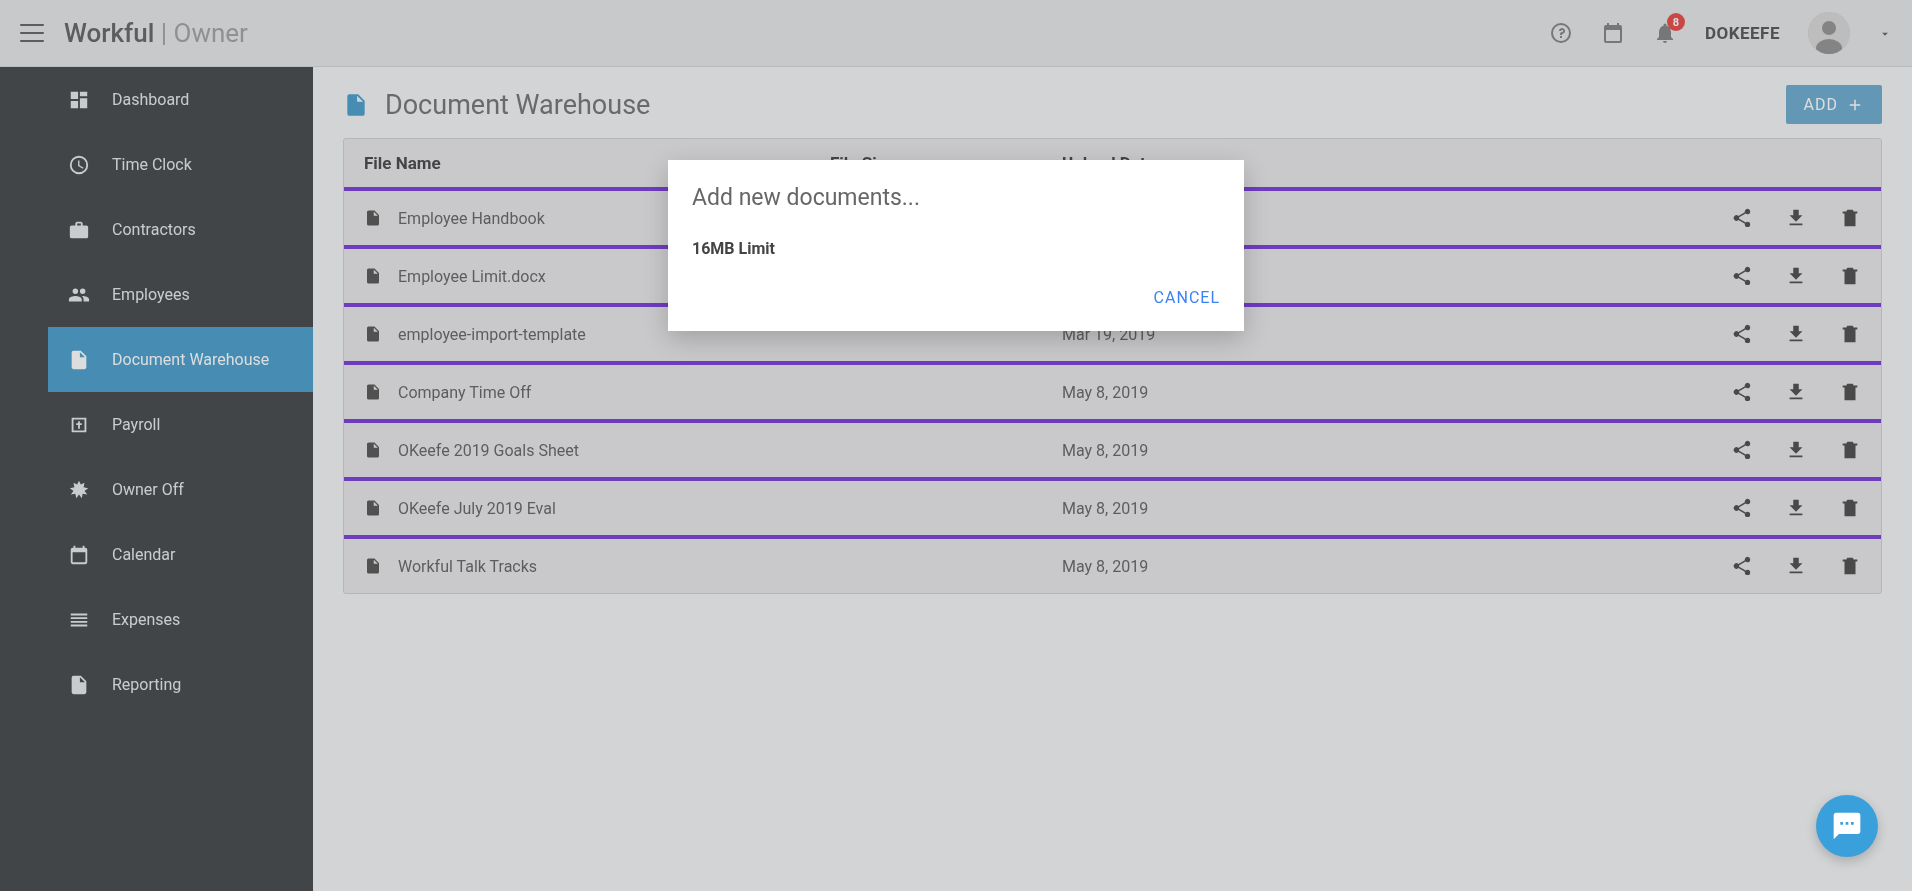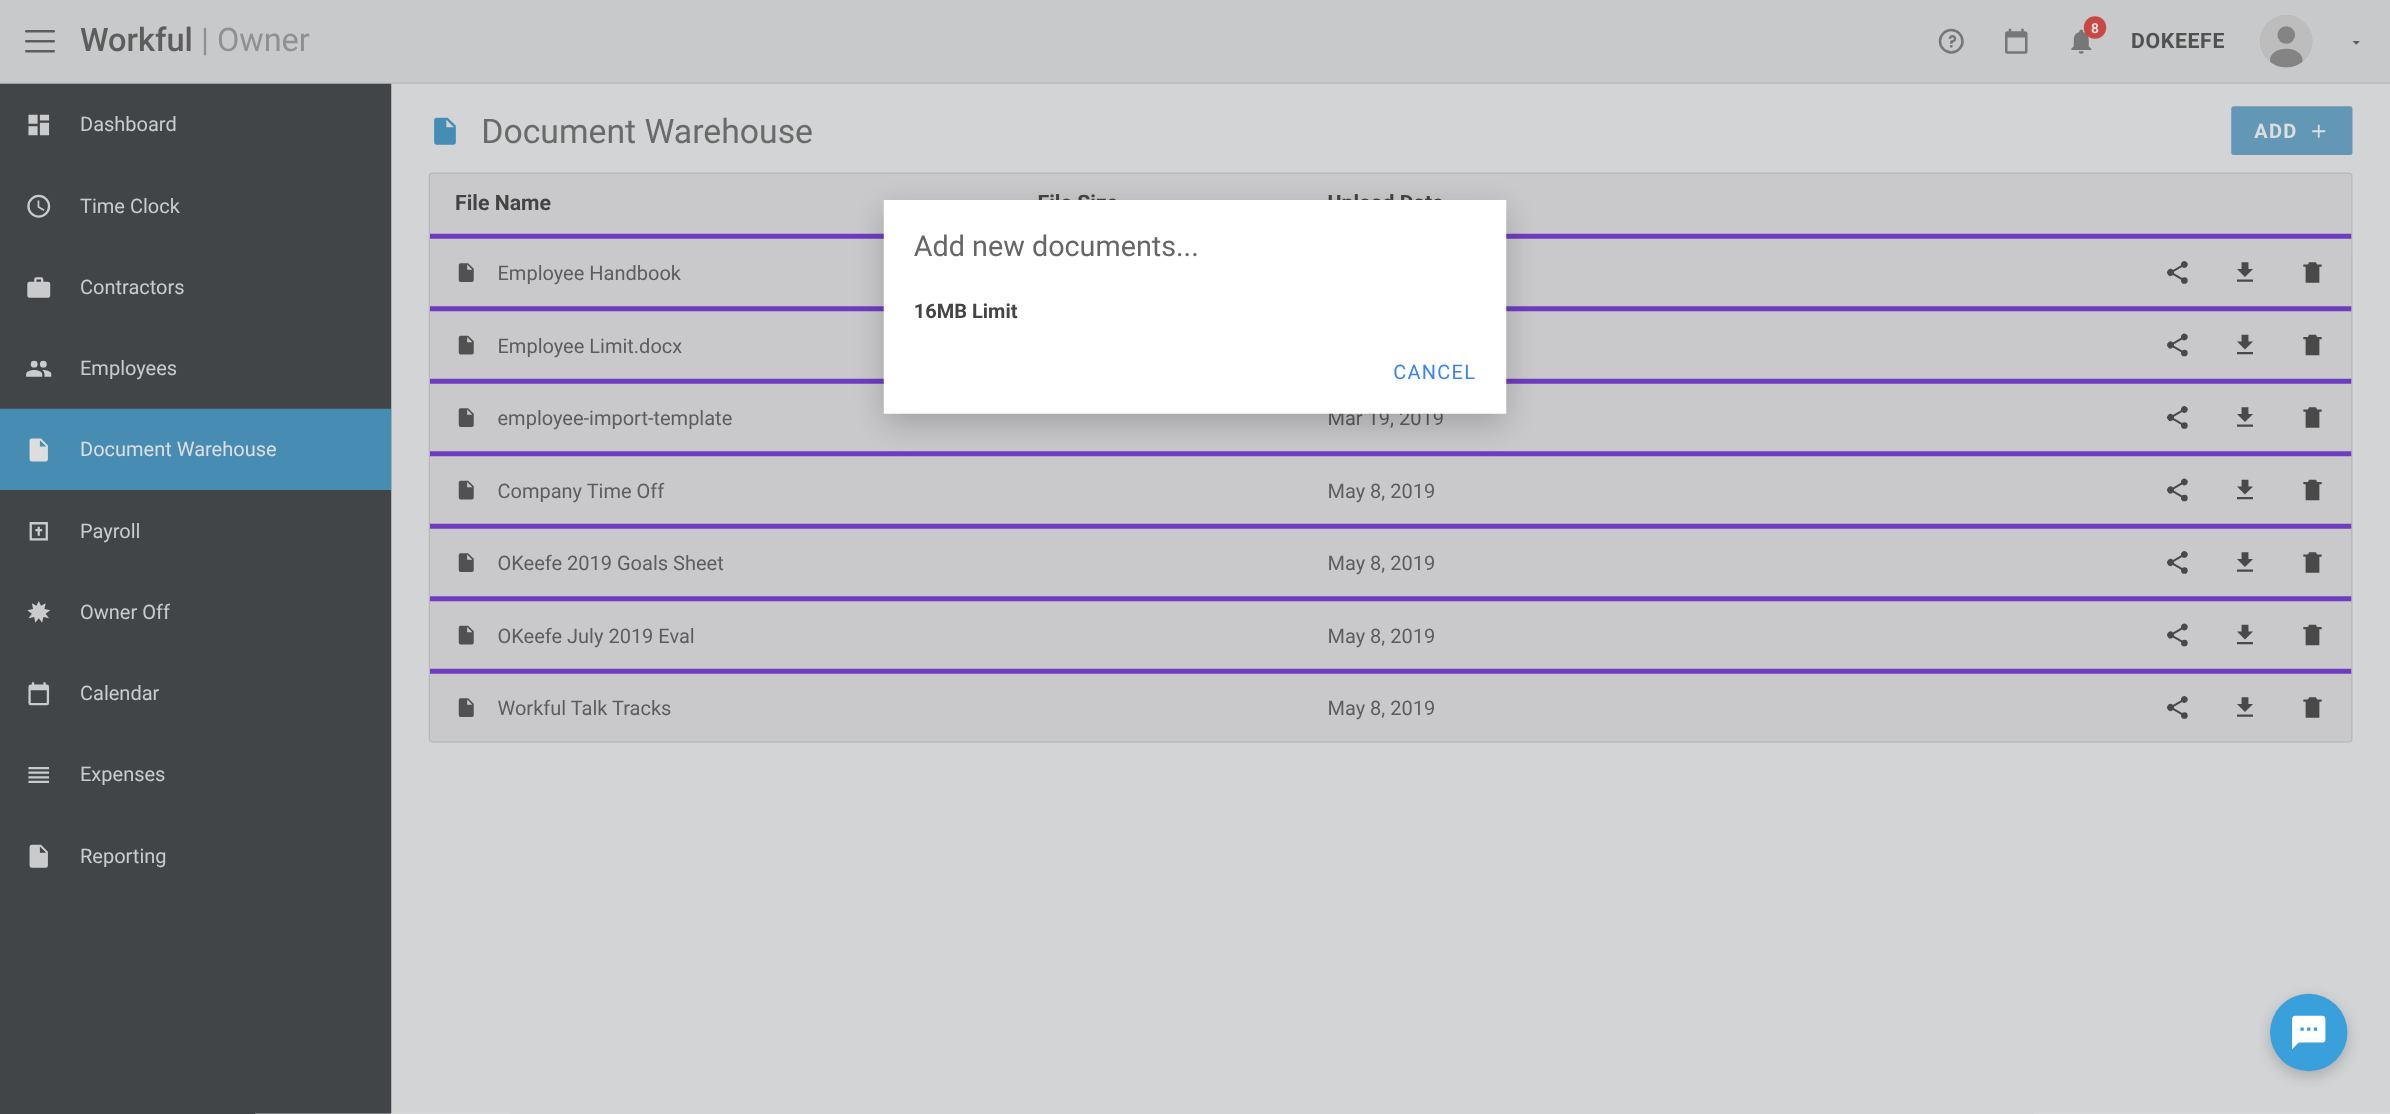--- a/index.html
+++ b/index.html
@@ -23,47 +23,47 @@
 .hicon { width: 24px; height: 24px; color: #777; cursor: pointer; position: relative; }
 .hicon svg { width: 100%; height: 100%; fill: currentColor; }
 .badge { position: absolute; top: -8px; right: -8px; background: #e53935; color: #fff; font-size: 11px; font-weight: bold; border-radius: 10px; min-width: 18px; height: 18px; display: flex; align-items: center; justify-content: center; padding: 0 4px;}
 .username { font-size: 17px; font-weight: 700; color: #444; letter-spacing: 0.5px;}
 .avatar { width: 42px; height: 42px; border-radius: 50%; background: #c8c8c8; overflow: hidden; }
 .avatar svg { width: 100%; height: 100%; }
 .chevron { width: 14px; height: 14px; color: #555; }
 
 .body { display: flex; height: calc(100% - 67px); }
 .sidebar { width: 313px; background: #2f3438; color: #e6e7e8; overflow-y: auto; }
-.sidebar-item { height: 65px; display: flex; align-items: center; padding: 0 20px; gap: 22px; cursor: pointer; font-size: 16px; }
+.sidebar-item { height: 65px; display: flex; align-items: center; padding: 0 20px; gap: 22px; cursor: pointer; font-size: 16px; margin-left: 48px; }
 .sidebar-item.active { background: #3793c7; color: #fff; }
 .sidebar-item .sicon { width: 22px; height: 22px; flex-shrink: 0; }
 .sidebar-item .sicon svg { width: 100%; height: 100%; fill: currentColor; }
 
 .main { flex: 1; padding: 18px 30px; overflow: auto; position: relative; }
 .page-header { display: flex; align-items: center; margin-bottom: 14px; }
 .page-icon { width: 26px; height: 30px; margin-right: 16px; color: #3793c7; }
 .page-icon svg { width: 100%; height: 100%; fill: currentColor; }
 .page-title { font-size: 27px; color: #666; font-weight: 400; }
-.add-btn { margin-left: auto; background: #5ba3cb; color: #fff; border: none; padding: 10px 18px; font-size: 16px; font-weight: 700; letter-spacing: 1px; display: flex; align-items: center; gap: 8px; cursor: pointer; border-radius: 2px; }
+.add-btn { margin-left: auto; background: #5ba3cb; color: #fff; border: none; padding: 10px 18px; font-size: 16px; font-weight: 400; letter-spacing: 1px; display: flex; align-items: center; gap: 8px; cursor: pointer; border-radius: 2px; }
 .add-btn svg { width: 18px; height: 18px; fill: #fff; }
 
 .table { border: 1px solid #ccc; border-radius: 3px; background: #e4e5e7; }
 .thead { display: flex; padding: 14px 20px; font-weight: 700; color: #333; font-size: 17px; }
 .col-name { flex: 0 0 466px; }
 .col-size { flex: 0 0 232px; }
 .col-date { flex: 1; }
 .col-actions { flex: 0 0 160px; display: flex; justify-content: flex-end; gap: 32px; }
 .trow { display: flex; align-items: center; padding: 16px 20px; border-top: 4px solid #6d28d9; font-size: 16px; color: #555; }
 .trow .ficon { width: 18px; height: 22px; margin-right: 16px; color: #444; }
 .trow .ficon svg { width: 100%; height: 100%; fill: currentColor; }
 .aicon { width: 22px; height: 22px; color: #3a3a3a; cursor: pointer; }
 .aicon svg { width: 100%; height: 100%; fill: currentColor; }
 
 .overlay { position: absolute; inset: 0; background: rgba(120,120,120,0.25); display: flex; align-items: flex-start; justify-content: center; }
-.modal { margin-top: 160px; width: 498px; background: #fff; padding: 24px; box-shadow: 0 8px 24px rgba(0,0,0,0.2); }
+.modal { margin-top: 160px; width: 576px; background: #fff; padding: 24px; box-shadow: 0 8px 24px rgba(0,0,0,0.2); }
 .modal-title { font-size: 23px; color: #666; margin-bottom: 28px; }
 .dropzone { border: 2px dashed #333; height: 220px; display: flex; flex-direction: column; align-items: center; justify-content: center; cursor: pointer; gap: 20px; }
 .dropzone .cloud { width: 68px; height: 48px; color: #3a3a3a; }
 .dropzone .cloud svg { width: 100%; height: 100%; fill: currentColor; }
 .dz-text { font-size: 17px; color: #666; }
 .limit { font-weight: 700; color: #444; margin-top: 8px; font-size: 16px; }
 .modal-actions { display: flex; justify-content: flex-end; margin-top: 30px; }
 .cancel-btn { background: none; border: none; font-size: 16px; font-weight: 400; color: #3b82f6; letter-spacing: 1px; cursor: pointer; }
 
 .chat-fab { position: absolute; right: 34px; bottom: 34px; width: 62px; height: 62px; border-radius: 50%; background: #3aa0dc; display: flex; align-items: center; justify-content: center; cursor: pointer; box-shadow: 0 4px 12px rgba(0,0,0,0.2); }

